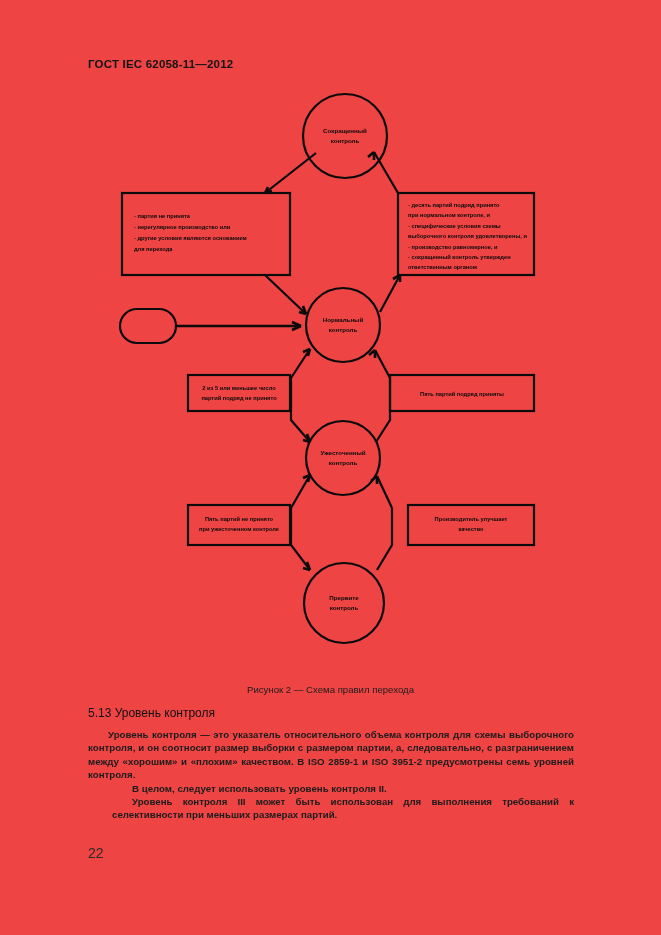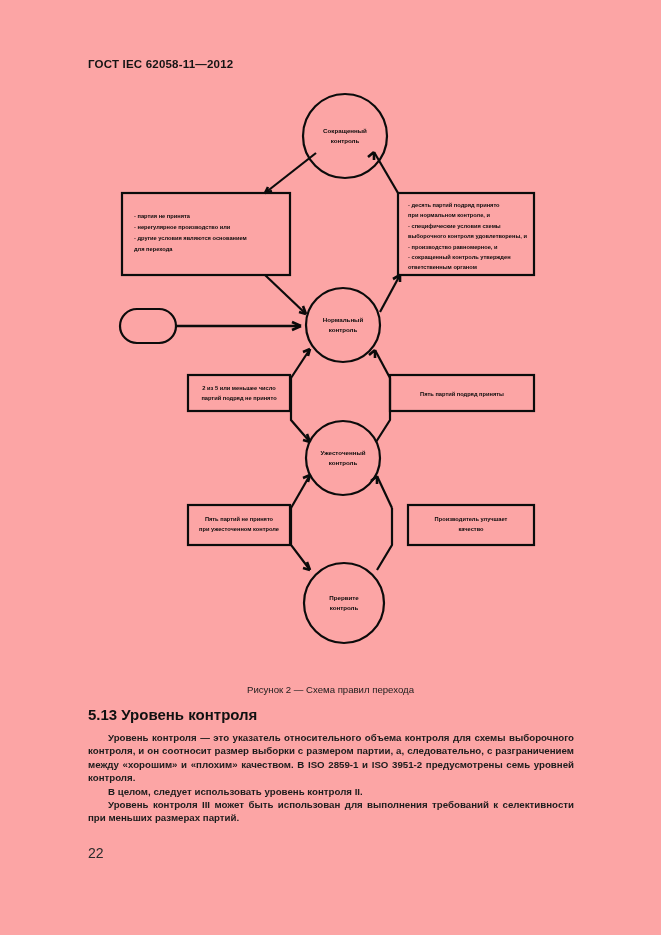--- a/index.html
+++ b/index.html
@@ -12,21 +12,21 @@
     height: 935px;
     position: relative;
     font-family: "Liberation Sans", sans-serif;
     color: #1a1a1a;
     overflow: hidden;
   }
 
   .page {
     position: absolute;
     inset: 0;
-    background: #fca5a5;
+    background: #ef4444;
   }
 
   
   .doc-header {
     position: absolute;
     left: 88px;
     top: 58px;
     font-size: 11.5px;
     font-weight: bold;
     letter-spacing: 0.2px;
@@ -76,35 +76,35 @@
   }
 
   
   .body-block {
     position: absolute;
     left: 88px;
     top: 706px;
     width: 486px;
   }
   .sec-head {
-    font-size: 15px;
-    font-weight: bold;
+    font-size: 12px;
+    font-weight: normal;
     color: #111;
     margin: 0 0 8px 0;
   }
   .para {
     font-size: 9.7px;
     line-height: 13.4px;
     color: #1c1c1c;
     margin: 0;
     text-indent: 20px;
     text-align: justify;
     font-weight: bold;
   }
-  .para + .para { margin-top: 0px; }
+  .para + .para { margin-top: 0px; margin-left: 24px; }
 
   .page-num {
     position: absolute;
     left: 88px;
     top: 845px;
     font-size: 14px;
     color: #2a2a2a;
   }
 </style>
 </head>

